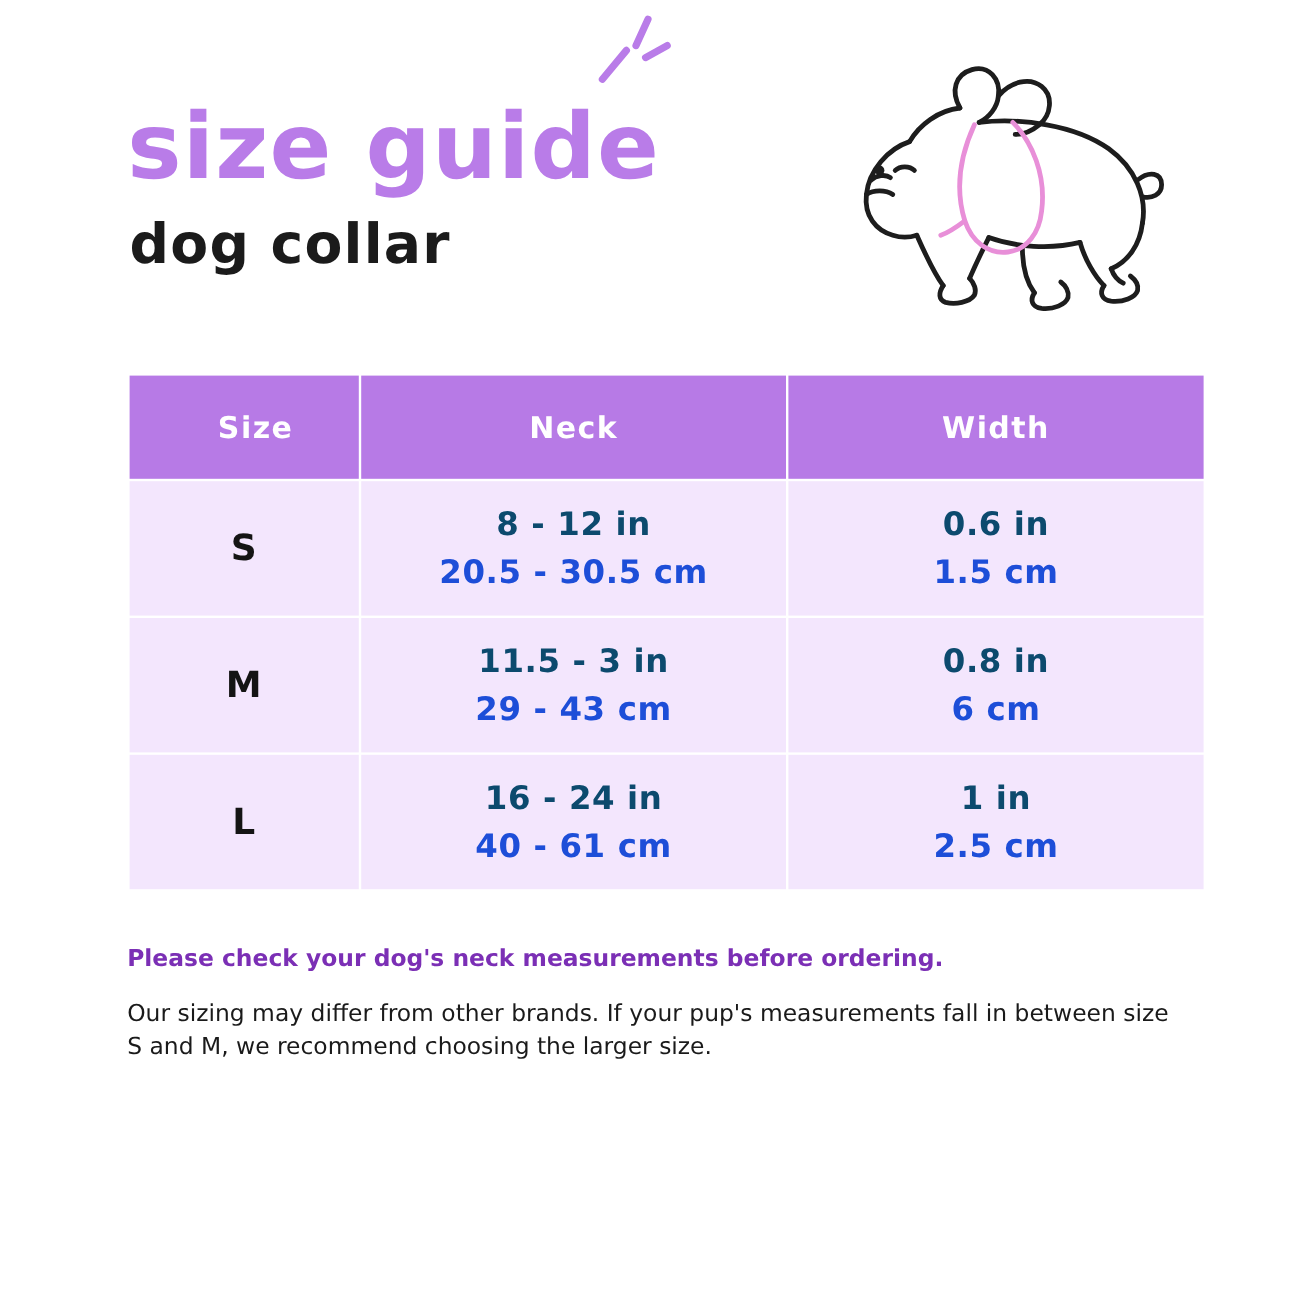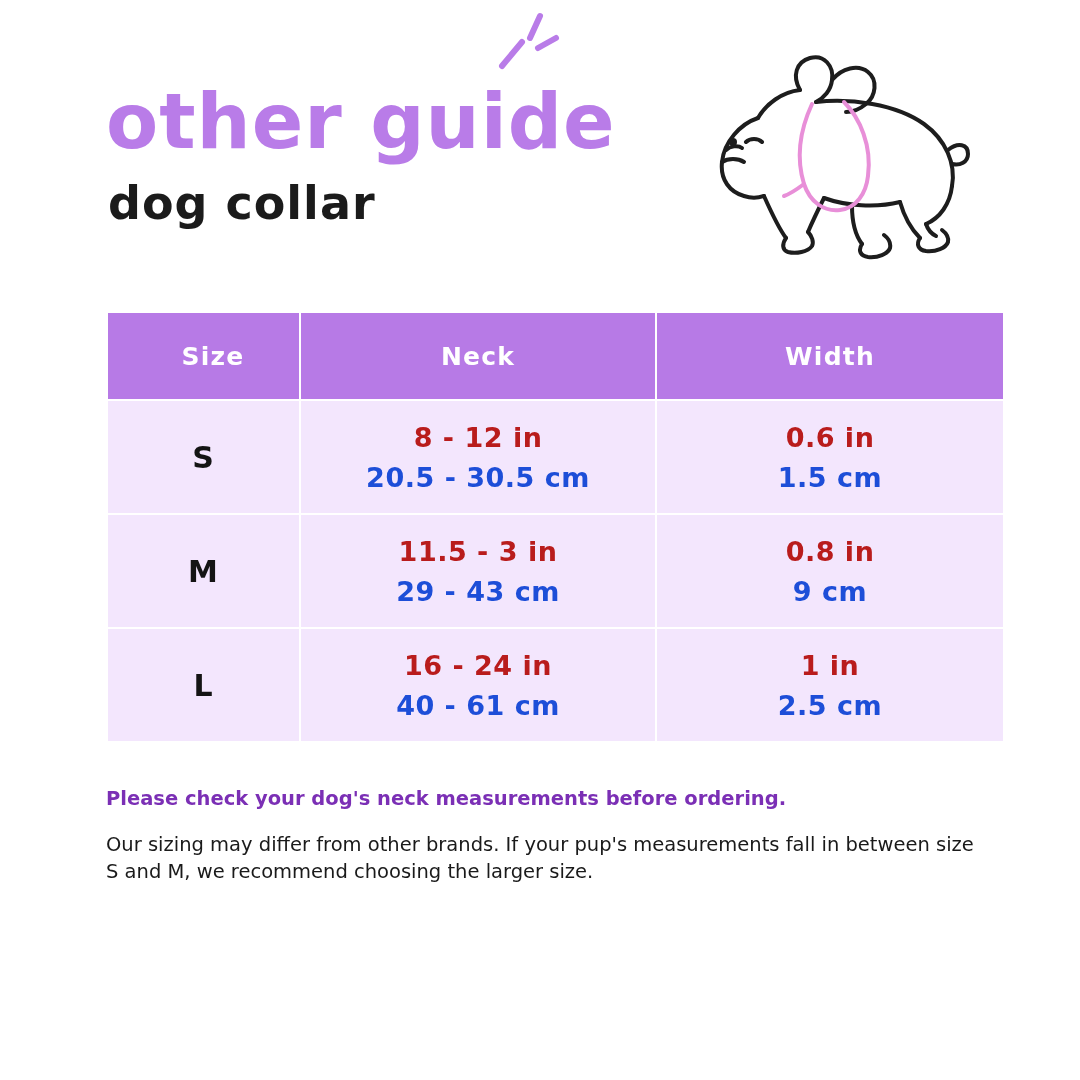--- a/index.html
+++ b/index.html
@@ -98,21 +98,21 @@
   }
   td.size-cell {
     font-size: 30px;
     font-weight: bold;
     color: #141414;
     letter-spacing: 1px;
   }
   .val-in {
     font-size: 27px;
     font-weight: bold;
-    color: #b91c1c;
+    color: #0c4a6e;
     letter-spacing: 0.5px;
     line-height: 1.0;
     margin-bottom: 13px;
   }
   .val-cm {
     font-size: 27px;
     font-weight: bold;
     color: #1d4ed8;
     letter-spacing: 0.5px;
     line-height: 1.0;
@@ -142,21 +142,21 @@
   .note-gap {
     height: 26px;
   }
 </style>
 </head>
 <body>
 
 <div class="page">
 
   <div class="header">
-    <div class="title">other guide</div>
+    <div class="title">size guide</div>
     <div class="subtitle">dog collar</div>
   </div>
 
   <div class="sparkle">
     <svg width="70" height="70" viewBox="0 0 70 70">
       <line x1="10" y1="58" x2="30" y2="34" stroke="#b97ce8" stroke-width="6" stroke-linecap="round"></line>
       <line x1="38" y1="30" x2="48" y2="8" stroke="#b97ce8" stroke-width="6" stroke-linecap="round"></line>
       <line x1="46" y1="40" x2="64" y2="30" stroke="#b97ce8" stroke-width="6" stroke-linecap="round"></line>
     </svg>
   </div>
@@ -222,21 +222,21 @@
           </td>
         </tr>
         <tr>
           <td class="size-cell">M</td>
           <td>
             <div class="val-in">11.5 - 3 in</div>
             <div class="val-cm">29 - 43 cm</div>
           </td>
           <td>
             <div class="val-in">0.8 in</div>
-            <div class="val-cm">9 cm</div>
+            <div class="val-cm">6 cm</div>
           </td>
         </tr>
         <tr>
           <td class="size-cell">L</td>
           <td>
             <div class="val-in">16 - 24 in</div>
             <div class="val-cm">40 - 61 cm</div>
           </td>
           <td>
             <div class="val-in">1 in</div>

